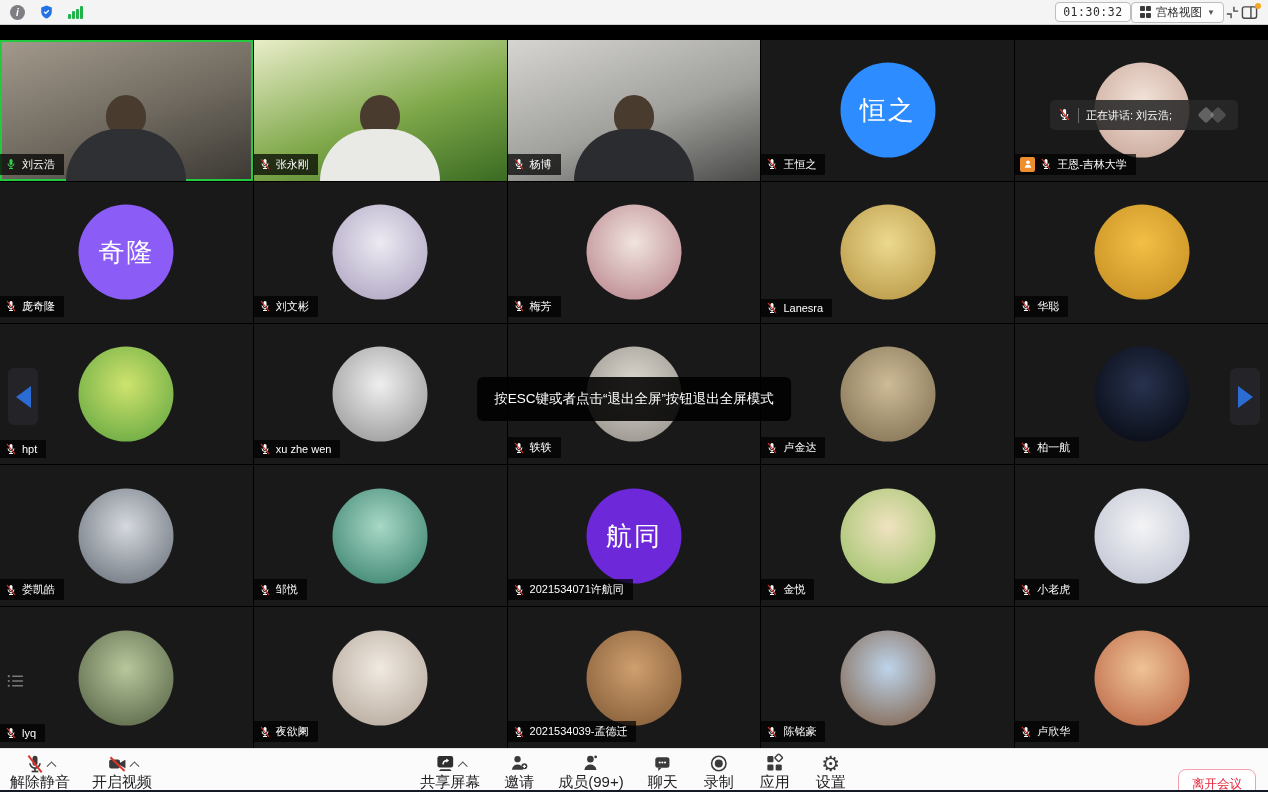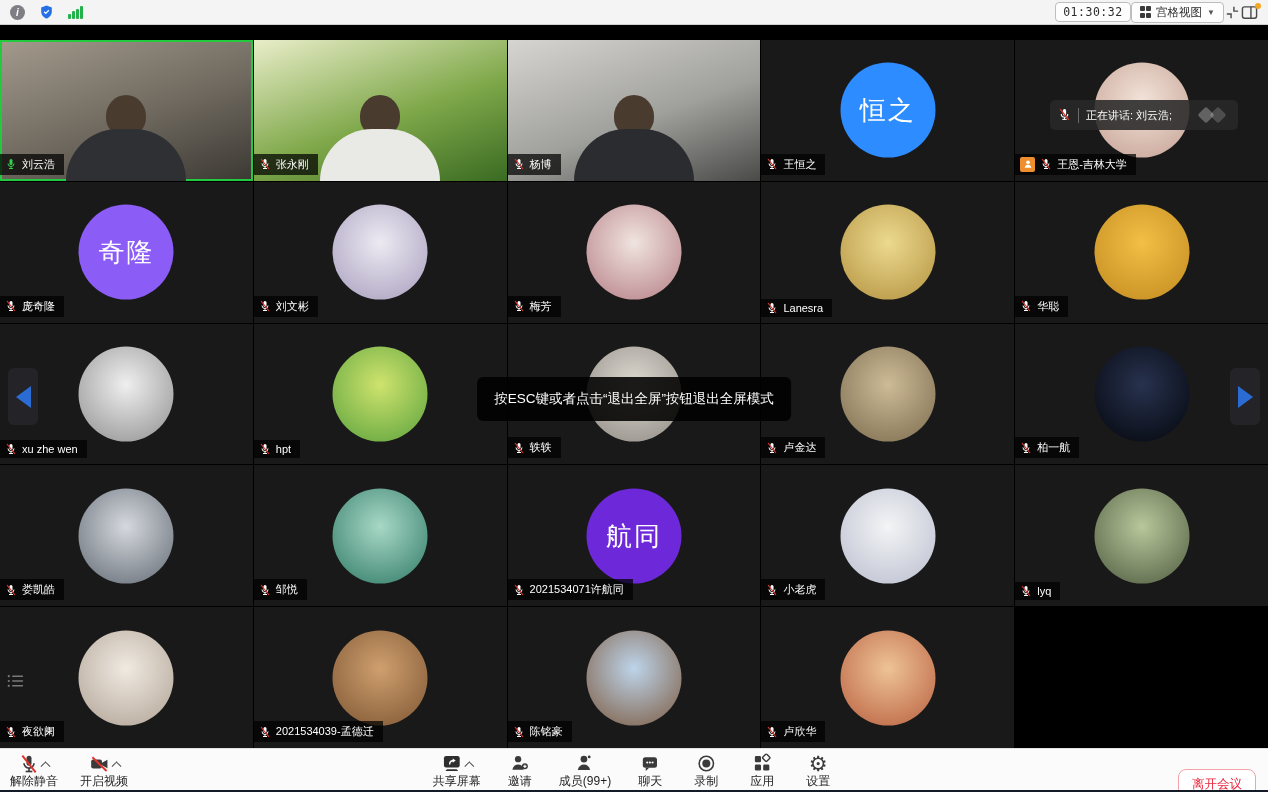--- a/index.html
+++ b/index.html
@@ -80,21 +80,21 @@
   .list-ic { position:absolute; left:6px; top:648px; opacity:.75; }
 
   
   .toolbar { position:absolute; left:0; right:0; bottom:0; height:44px; background:#fbfbfb;
     border-top:1px solid #e2e2e2; }
   .tb-left { position:absolute; left:10px; top:3px; display:flex; gap:22px; }
   .tb-center { position:absolute; left:50%; top:3px; transform:translateX(-50%); display:flex; gap:22px; }
   .tb-right { position:absolute; right:12px; top:20px; }
   .tb-item { display:flex; flex-direction:column; align-items:center; cursor:pointer; min-width:34px; }
   .tb-icon-row { height:23px; display:flex; align-items:center; gap:3px; }
-  .tb-label { font-size:12px; color:#1f1f1f; line-height:13px; white-space:nowrap; }
+  .tb-label { font-size:15px; color:#1f1f1f; line-height:13px; white-space:nowrap; }
   .chev { width:7px; height:7px; border-left:1.5px solid #4a4a4a; border-top:1.5px solid #4a4a4a;
     transform:rotate(45deg) translate(2px,2px); align-self:flex-start; margin-top:8px; }
   .gear-glyph { font-family:"DejaVu Sans",sans-serif; font-size:21px; color:#3a3a3a; line-height:22px; }
   .leave-btn { background:#fff; border:1px solid #f2a2ad; color:#e8273e; font-size:12.5px;
     padding:6px 13px; border-radius:8px; cursor:pointer; font-family:inherit; }
   .bottom-strip { position:absolute; left:0; right:0; bottom:0; height:2px; background:#141b26; z-index:5; }
 </style>
 </head>
 <body>
 
@@ -326,54 +326,54 @@
           <path class="mic-arc" d="M18 11a6 6 0 0 1-12 0" fill="none" stroke="#fff" stroke-width="2"></path>
           <line class="mic-stem" x1="12" y1="17" x2="12" y2="21" stroke="#fff" stroke-width="2"></line>
           <line class="mic-base" x1="8" y1="21" x2="16" y2="21" stroke="#fff" stroke-width="2"></line>
           <line class="mic-slash" x1="4" y1="2" x2="20" y2="22" stroke="#e0342c" stroke-width="2.4"></line>
         </svg>
       </span>
       <span class="pname">华聪</span>
     </div>
   </div>
         <div class="tile">
+    <div class="avatar" style="background: radial-gradient(circle at 50% 40%, rgb(207, 227, 110) 0%, rgb(90, 162, 60) 100%);"></div>
+
+    <div class="name-tag">
+
+      <span class="mic">
+        <svg width="12" height="12" viewBox="0 0 24 24">
+          <path class="mic-body" d="M12 14a3 3 0 0 0 3-3V5a3 3 0 0 0-6 0v6a3 3 0 0 0 3 3z" fill="#fff"></path>
+          <path class="mic-arc" d="M18 11a6 6 0 0 1-12 0" fill="none" stroke="#fff" stroke-width="2"></path>
+          <line class="mic-stem" x1="12" y1="17" x2="12" y2="21" stroke="#fff" stroke-width="2"></line>
+          <line class="mic-base" x1="8" y1="21" x2="16" y2="21" stroke="#fff" stroke-width="2"></line>
+          <line class="mic-slash" x1="4" y1="2" x2="20" y2="22" stroke="#e0342c" stroke-width="2.4"></line>
+        </svg>
+      </span>
+      <span class="pname">hpt</span>
+    </div>
+  </div>
+        <div class="tile">
     <div class="avatar" style="background: radial-gradient(circle at 50% 40%, rgb(239, 239, 239) 0%, rgb(143, 143, 143) 100%);"></div>
 
     <div class="name-tag">
 
       <span class="mic">
         <svg width="12" height="12" viewBox="0 0 24 24">
           <path class="mic-body" d="M12 14a3 3 0 0 0 3-3V5a3 3 0 0 0-6 0v6a3 3 0 0 0 3 3z" fill="#fff"></path>
           <path class="mic-arc" d="M18 11a6 6 0 0 1-12 0" fill="none" stroke="#fff" stroke-width="2"></path>
           <line class="mic-stem" x1="12" y1="17" x2="12" y2="21" stroke="#fff" stroke-width="2"></line>
           <line class="mic-base" x1="8" y1="21" x2="16" y2="21" stroke="#fff" stroke-width="2"></line>
           <line class="mic-slash" x1="4" y1="2" x2="20" y2="22" stroke="#e0342c" stroke-width="2.4"></line>
         </svg>
       </span>
       <span class="pname">xu zhe wen</span>
     </div>
   </div>
         <div class="tile">
-    <div class="avatar" style="background: radial-gradient(circle at 50% 40%, rgb(207, 227, 110) 0%, rgb(90, 162, 60) 100%);"></div>
-
-    <div class="name-tag">
-
-      <span class="mic">
-        <svg width="12" height="12" viewBox="0 0 24 24">
-          <path class="mic-body" d="M12 14a3 3 0 0 0 3-3V5a3 3 0 0 0-6 0v6a3 3 0 0 0 3 3z" fill="#fff"></path>
-          <path class="mic-arc" d="M18 11a6 6 0 0 1-12 0" fill="none" stroke="#fff" stroke-width="2"></path>
-          <line class="mic-stem" x1="12" y1="17" x2="12" y2="21" stroke="#fff" stroke-width="2"></line>
-          <line class="mic-base" x1="8" y1="21" x2="16" y2="21" stroke="#fff" stroke-width="2"></line>
-          <line class="mic-slash" x1="4" y1="2" x2="20" y2="22" stroke="#e0342c" stroke-width="2.4"></line>
-        </svg>
-      </span>
-      <span class="pname">hpt</span>
-    </div>
-  </div>
-        <div class="tile">
     <div class="avatar" style="background: radial-gradient(circle at 50% 40%, rgb(221, 216, 208) 0%, rgb(143, 138, 131) 100%);"></div>
 
     <div class="name-tag">
 
       <span class="mic">
         <svg width="12" height="12" viewBox="0 0 24 24">
           <path class="mic-body" d="M12 14a3 3 0 0 0 3-3V5a3 3 0 0 0-6 0v6a3 3 0 0 0 3 3z" fill="#fff"></path>
           <path class="mic-arc" d="M18 11a6 6 0 0 1-12 0" fill="none" stroke="#fff" stroke-width="2"></path>
           <line class="mic-stem" x1="12" y1="17" x2="12" y2="21" stroke="#fff" stroke-width="2"></line>
           <line class="mic-base" x1="8" y1="21" x2="16" y2="21" stroke="#fff" stroke-width="2"></line>
@@ -459,20 +459,37 @@
       <span class="mic">
         <svg width="12" height="12" viewBox="0 0 24 24">
           <path class="mic-body" d="M12 14a3 3 0 0 0 3-3V5a3 3 0 0 0-6 0v6a3 3 0 0 0 3 3z" fill="#fff"></path>
           <path class="mic-arc" d="M18 11a6 6 0 0 1-12 0" fill="none" stroke="#fff" stroke-width="2"></path>
           <line class="mic-stem" x1="12" y1="17" x2="12" y2="21" stroke="#fff" stroke-width="2"></line>
           <line class="mic-base" x1="8" y1="21" x2="16" y2="21" stroke="#fff" stroke-width="2"></line>
           <line class="mic-slash" x1="4" y1="2" x2="20" y2="22" stroke="#e0342c" stroke-width="2.4"></line>
         </svg>
       </span>
       <span class="pname">2021534071许航同</span>
+    </div>
+  </div>
+        <div class="tile">
+    <div class="avatar" style="background: radial-gradient(circle at 50% 40%, rgb(240, 226, 192) 0%, rgb(150, 191, 98) 100%);"></div>
+
+    <div class="name-tag">
+
+      <span class="mic">
+        <svg width="12" height="12" viewBox="0 0 24 24">
+          <path class="mic-body" d="M12 14a3 3 0 0 0 3-3V5a3 3 0 0 0-6 0v6a3 3 0 0 0 3 3z" fill="#fff"></path>
+          <path class="mic-arc" d="M18 11a6 6 0 0 1-12 0" fill="none" stroke="#fff" stroke-width="2"></path>
+          <line class="mic-stem" x1="12" y1="17" x2="12" y2="21" stroke="#fff" stroke-width="2"></line>
+          <line class="mic-base" x1="8" y1="21" x2="16" y2="21" stroke="#fff" stroke-width="2"></line>
+          <line class="mic-slash" x1="4" y1="2" x2="20" y2="22" stroke="#e0342c" stroke-width="2.4"></line>
+        </svg>
+      </span>
+      <span class="pname">金悦</span>
     </div>
   </div>
         <div class="tile">
     <div class="avatar" style="background: radial-gradient(circle at 50% 40%, rgb(244, 244, 246) 0%, rgb(185, 190, 206) 100%);"></div>
 
     <div class="name-tag">
 
       <span class="mic">
         <svg width="12" height="12" viewBox="0 0 24 24">
           <path class="mic-body" d="M12 14a3 3 0 0 0 3-3V5a3 3 0 0 0-6 0v6a3 3 0 0 0 3 3z" fill="#fff"></path>

